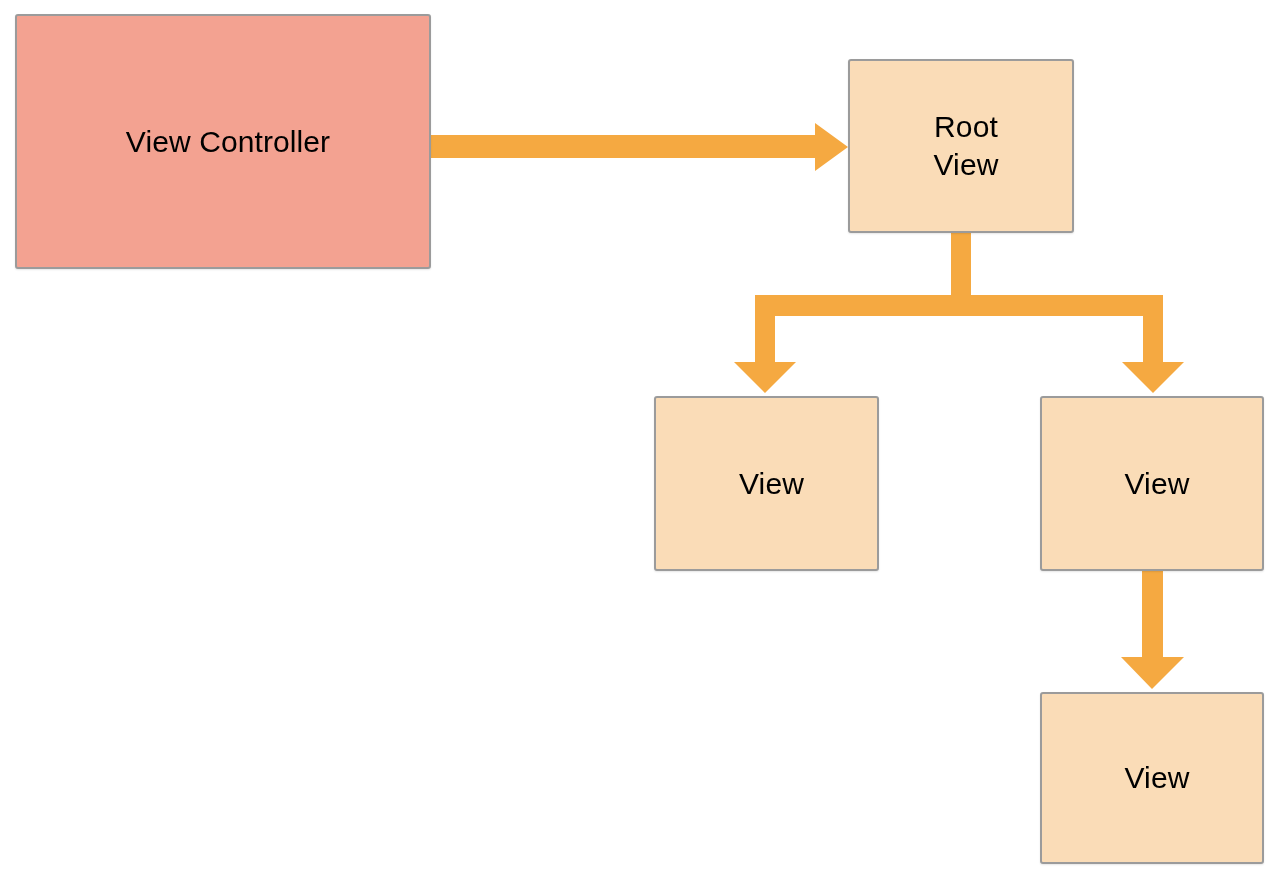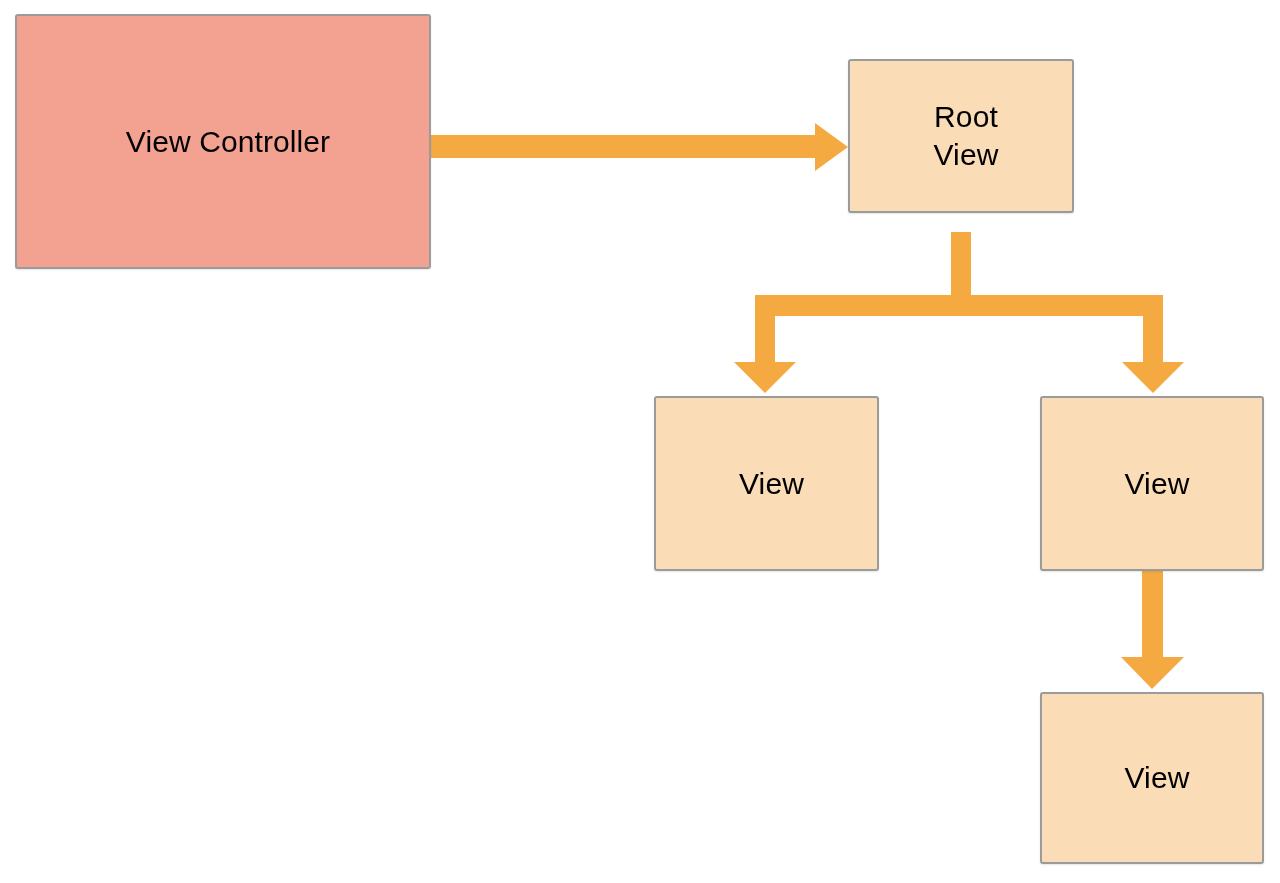--- a/index.html
+++ b/index.html
@@ -65,21 +65,21 @@
 
     <path class="edge-path" d="M 971,295 L 1163,295 L 1163,362 L 1184,362 L 1153,393 L 1122,362 L 1143,362 L 1143,316 L 971,316 Z"></path>
 
     <path class="edge-path" d="M 1142,571 L 1163,571 L 1163,657 L 1184,657 L 1152,689 L 1121,657 L 1142,657 Z"></path>
   </svg>
 
   <div class="node controller" style="left:15px; top:14px; width:416px; height:255px;">
     <span>View Controller</span>
   </div>
 
-  <div class="node view" style="left:848px; top:59px; width:226px; height:154px;">
+  <div class="node view" style="left:848px; top:59px; width:226px; height:174px;">
     <span>Root
 View</span>
   </div>
 
   <div class="node view" style="left:654px; top:396px; width:225px; height:175px;">
     <span>View</span>
   </div>
 
   <div class="node view" style="left:1040px; top:396px; width:224px; height:175px;">
     <span>View</span>

